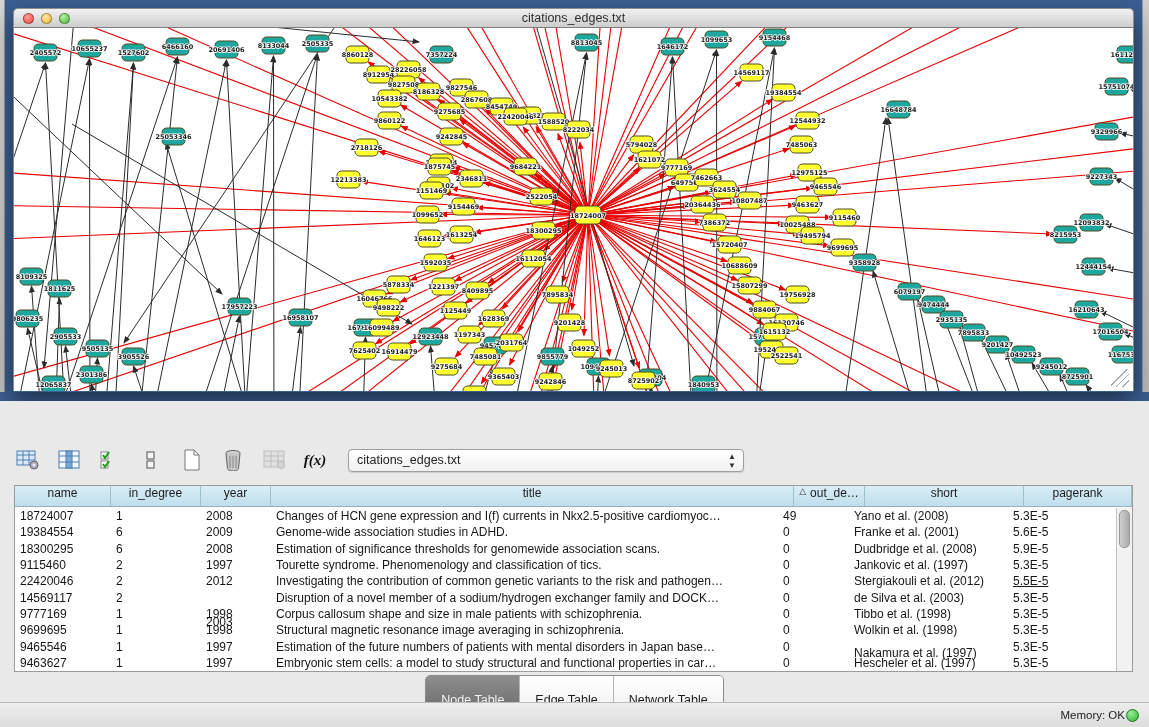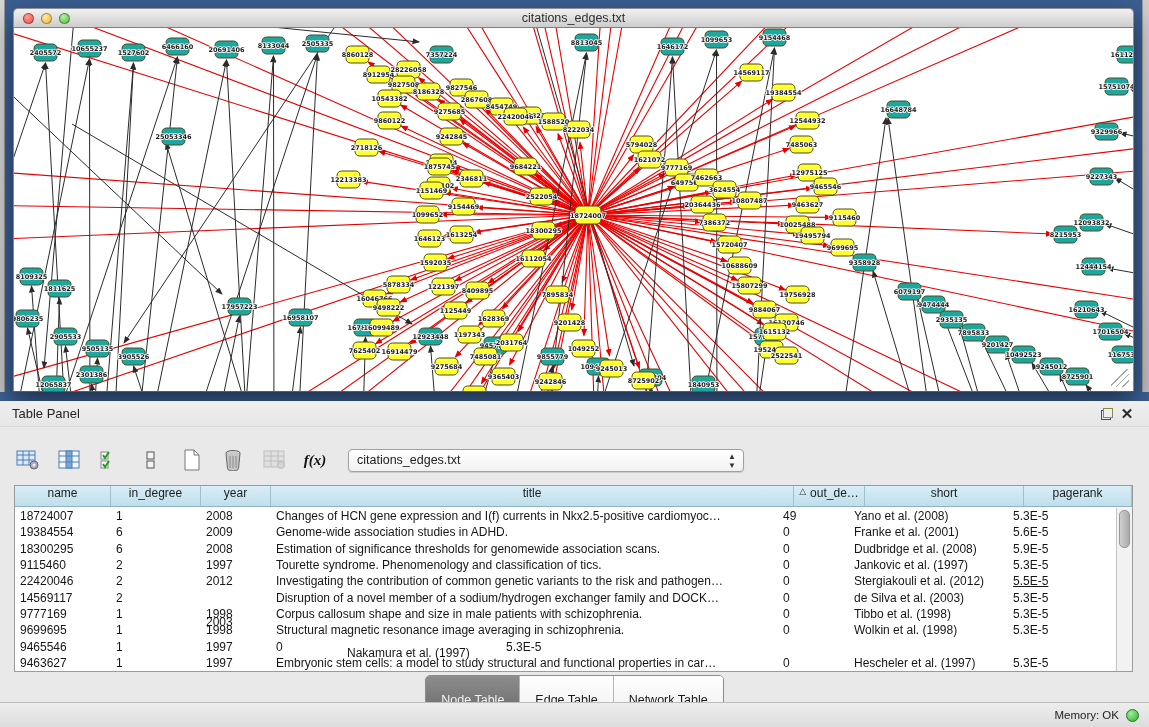--- a/index.html
+++ b/index.html
@@ -99,21 +99,21 @@
 
   .tabs-row { position:absolute; top:274px; left:0; right:0; display:flex; justify-content:center; }
   .seg { display:flex; border:1px solid #8d8d8d; border-radius:5px; overflow:hidden;
     background:#fdfdfd; box-shadow:0 1px 1px rgba(0,0,0,.15); font-size:12.5px; }
   .seg-item { padding:17px 15px 4px; color:#1a1a1a; border-left:1px solid #b5b5b5; background:linear-gradient(#ffffff,#f2f2f2); }
   .seg-item:first-child { border-left:none; }
   .seg-item.active { background:linear-gradient(#8d8d8d,#6e6e6e); color:#f3f3f3; }
 
   .status-bar { position:absolute; bottom:0; left:0; right:0; height:24px;
     background:linear-gradient(#ededed,#dddddd); border-top:1px solid #bdbdbd;
-    display:flex; align-items:center; justify-content:flex-end; padding:12px 10px; gap:7px; }
+    display:flex; align-items:center; justify-content:flex-end; padding:12px 10px; gap:1px; }
   .mem-label { font-size:11.5px; color:#222; }
   .mem-dot { width:13px; height:13px; border-radius:50%;
     background:radial-gradient(circle at 35% 30%, #9bef9b, #2fae2f);
     border:1px solid #1d7a1d; }
 </style>
 </head>
 <body>
 
 <div class="bg-sliver left"></div>
 <div class="bg-sliver right"></div>
@@ -612,30 +612,20 @@
           <rect x="525" y="345" width="23" height="17" rx="4.5" fill="#ffff2e" stroke="#4a4a22" stroke-width="1"></rect>
           <text x="536.5" y="356" class="node-label">9242846</text>
           <rect x="561" y="178" width="26" height="18" rx="4.5" fill="#ffff2e" stroke="#4a4a22" stroke-width="1"></rect>
           <text x="574" y="189.5" class="node-label">18724007</text>
         </g>
       </svg>
     </div>
 </div>
 
 <div id="table-panel">
-  <div class="panel-header">
-    <span>Table Panel</span>
-    <span class="spacer"></span>
-    <span class="hdr-btn">
-        <span class="float-glyph"></span>
-      </span>
-    <span class="hdr-btn">
-        <span class="close-glyph">✕</span>
-      </span>
-  </div>
 
   <div class="toolbar">
     <span class="tb-btn">
       <svg width="24" height="20" viewBox="0 0 24 20">
         <rect x="1" y="1" width="18" height="14" fill="#dbe9f8" stroke="#4a7fb5"></rect>
         <path d="M1 5h18M1 10h18M7 1v14M13 1v14" stroke="#4a7fb5" fill="none"></path>
         <circle cx="18" cy="15" r="4" fill="#aab" stroke="#667"></circle>
         <circle cx="18" cy="15" r="1.5" fill="#eef"></circle>
       </svg>
     </span>
@@ -784,20 +774,21 @@
           <div class="td" style="width: 70px;">1998</div>
           <div class="td" style="flex: 1 1 0%;">Structural magnetic resonance image averaging in schizophrenia.</div>
           <div class="td" style="width: 71px;">0</div>
           <div class="td" style="width: 159px;">Wolkin et al. (1998)</div>
           <div class="td" style="width: 108px;">5.3E-5</div>
         </div>
         <div class="tr">
           <div class="td" style="width: 96px;">9465546</div>
           <div class="td" style="width: 90px;">1</div>
           <div class="td" style="width: 70px;">1997</div>
+          <div class="td" style="flex: 1 1 0%;">Estimation of the future numbers of patients with mental disorders in Japan base…</div>
           <div class="td" style="width: 71px;">0</div>
           <div class="td" style="width: 159px; margin-top: 12px;">Nakamura et al. (1997)</div>
           <div class="td" style="width: 108px;">5.3E-5</div>
         </div>
         <div class="tr">
           <div class="td" style="width: 96px;">9463627</div>
           <div class="td" style="width: 90px;">1</div>
           <div class="td" style="width: 70px;">1997</div>
           <div class="td" style="flex: 1 1 0%;">Embryonic stem cells: a model to study structural and functional properties in car…</div>
           <div class="td" style="width: 71px;">0</div>

